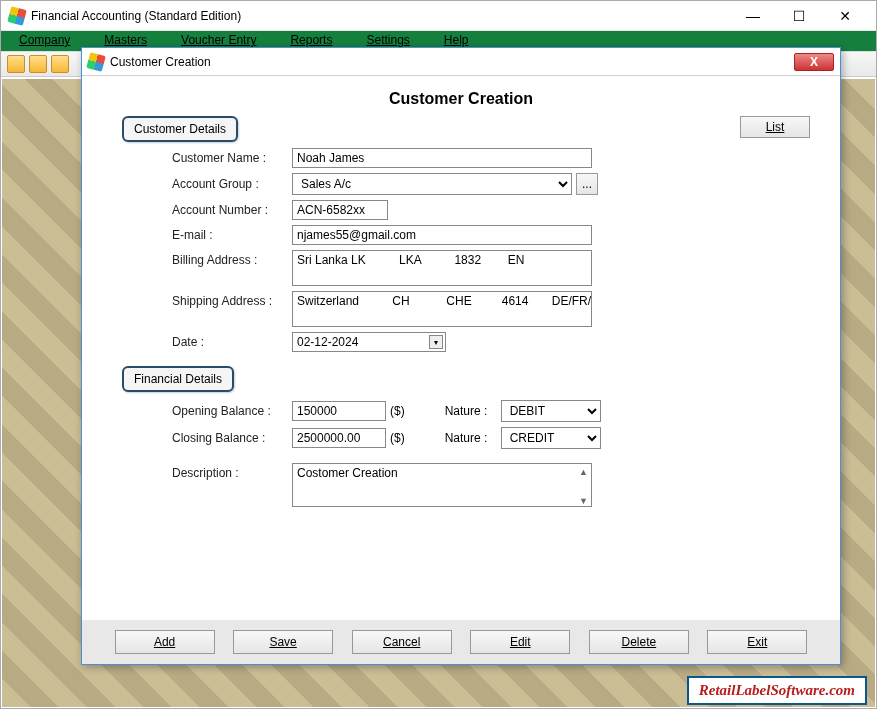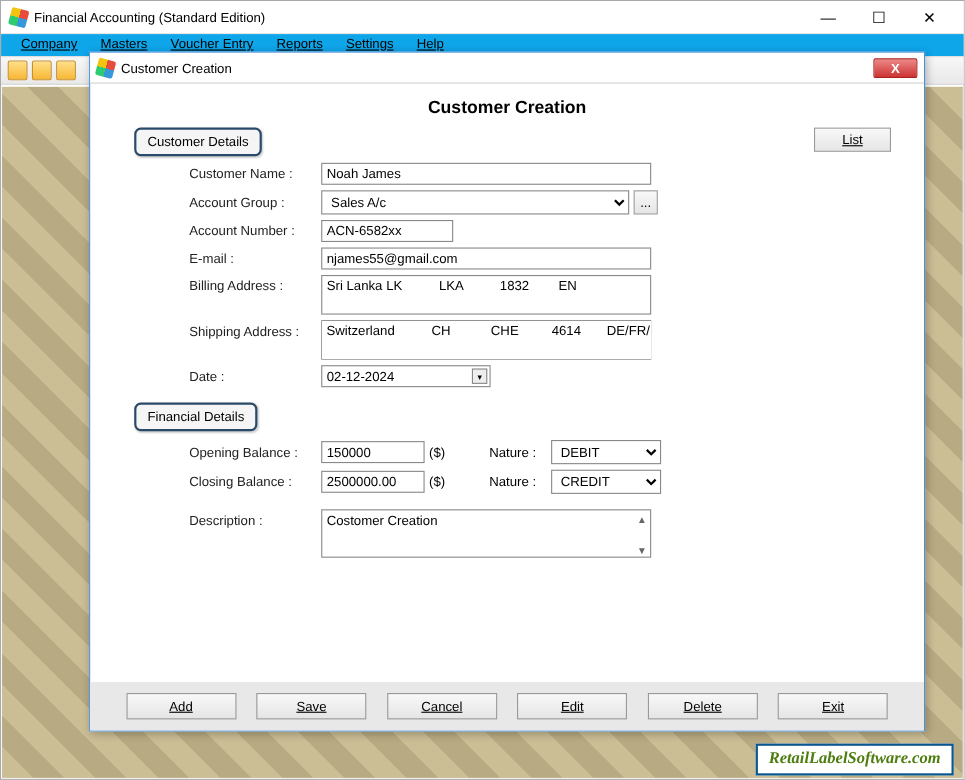--- a/index.html
+++ b/index.html
@@ -5,21 +5,21 @@
 * { box-sizing: border-box; margin: 0; padding: 0; }
 body { font-family: "Segoe UI", Tahoma, sans-serif; font-size: 12px; background: #d4c8a8; width: 877px; height: 709px; overflow: hidden; position: relative; }
 
 
 .outer-window { position: absolute; top: 0; left: 0; width: 877px; height: 709px; background: #fff; border: 1px solid #aaa; }
 .outer-titlebar { height: 30px; background: #fff; display: flex; align-items: center; padding: 0 8px; border-bottom: 1px solid #e5e5e5; }
 .outer-titlebar .app-icon { width: 16px; height: 16px; margin-right: 6px; }
 .outer-titlebar .title { flex: 1; font-size: 12px; color: #000; }
 .outer-titlebar .win-btns { display: flex; gap: 0; }
 .outer-titlebar .win-btn { width: 46px; height: 28px; display: flex; align-items: center; justify-content: center; font-size: 14px; }
-.outer-menubar { height: 20px; display: flex; padding: 0 10px; gap: 5px; background:#0ea5e9; }
+.outer-menubar { height: 20px; display: flex; padding: 0 10px; gap: 18px; background:#15803d; }
 .outer-menubar span { padding: 2px 8px; font-size: 12px; color: #000; }
 .outer-menubar span u { text-decoration: underline; }
 .outer-toolbar { height: 26px; background: linear-gradient(#f7f7f7,#e9e9e9); border-top:1px solid #ddd; border-bottom:1px solid #ccc; display:flex; align-items:center; padding:0 6px; gap:4px;}
 .tool-icon { width:18px; height:18px; border:1px solid #c98f2c; background: linear-gradient(#ffe08a,#f7b733); border-radius:2px;}
 
 .bg-area { position:absolute; top:78px; left:1px; right:1px; bottom:1px; background: repeating-linear-gradient(45deg,#cbbd94,#cbbd94 20px,#b8aa82 20px,#b8aa82 40px), #c7b88d; overflow:hidden;}
 
 
 .dialog { position: absolute; top: 47px; left: 81px; width: 760px; height: 618px; background: #fff; border: 1px solid #4a90d9; box-shadow: 2px 2px 8px rgba(0,0,0,0.3); }
 .dialog-titlebar { height: 28px; background: #fff; display:flex; align-items:center; padding: 0 6px; border-bottom:1px solid #d0d0d0;}
@@ -50,21 +50,21 @@
 .nat-label { width:56px; margin-left:40px; font-size:12px;}
 
 .textarea-wrap { position:relative; display:inline-block; }
 .scroll-tri { position:absolute; right:4px; font-size:9px; color:#666; }
 .scroll-tri.up { top:4px; }
 .scroll-tri.down { bottom:4px; }
 
 .button-bar { position:absolute; bottom:0; left:0; right:0; height: 44px; background:#e8e8e8; display:flex; align-items:center; justify-content:space-evenly; padding: 16px 14px;}
 .button-bar button { width:100px; height:24px; border:1px solid #999; background: linear-gradient(#f8f8f8,#e5e5e5); font-size:12px; font-family:inherit;}
 
-.watermark { position:absolute; bottom:4px; right:10px; background:#fff; border:2px solid #0a568f; color:#4d7c0f; font-weight:bold; padding:4px 10px; font-size:15px; font-style:italic; font-family: "Times New Roman", serif; }
+.watermark { position:absolute; bottom:4px; right:10px; background:#fff; border:2px solid #0a568f; color:#b91c1c; font-weight:bold; padding:4px 10px; font-size:15px; font-style:italic; font-family: "Times New Roman", serif; }
 
 
 .colorful-icon { display:inline-block; width:16px; height:16px; position:relative;}
 .colorful-icon::before { content:""; position:absolute; inset:0; background: conic-gradient(#e74c3c 0 90deg,#3498db 90deg 180deg,#2ecc71 180deg 270deg,#f1c40f 270deg 360deg); border-radius:2px; transform: rotate(15deg); }
 </style>
 </head>
 <body>
 
 <div class="outer-window">
   <div class="outer-titlebar">
@@ -114,21 +114,21 @@
       </div>
       <div class="form-row">
         <label>Account Group :</label>
         <select style="width:280px;"><option>Sales A/c</option></select>
         <div class="ellipsis-btn">
             <span>...</span>
           </div>
       </div>
       <div class="form-row">
         <label>Account Number :</label>
-        <input style="width: 120px;" value="ACN-6582xx">
+        <input style="width: 96px;" value="ACN-6582xx">
       </div>
       <div class="form-row">
         <label>E-mail :</label>
         <input style="width: 300px;" value="njames55@gmail.com">
       </div>
       <div class="form-row" style="align-items:flex-start;">
         <label style="padding-top:3px;">Billing Address :</label>
         <textarea style="width: 300px; height: 36px; white-space: pre;">Sri Lanka LK          LKA          1832        EN</textarea>
       </div>
       <div class="form-row" style="align-items:flex-start;">

